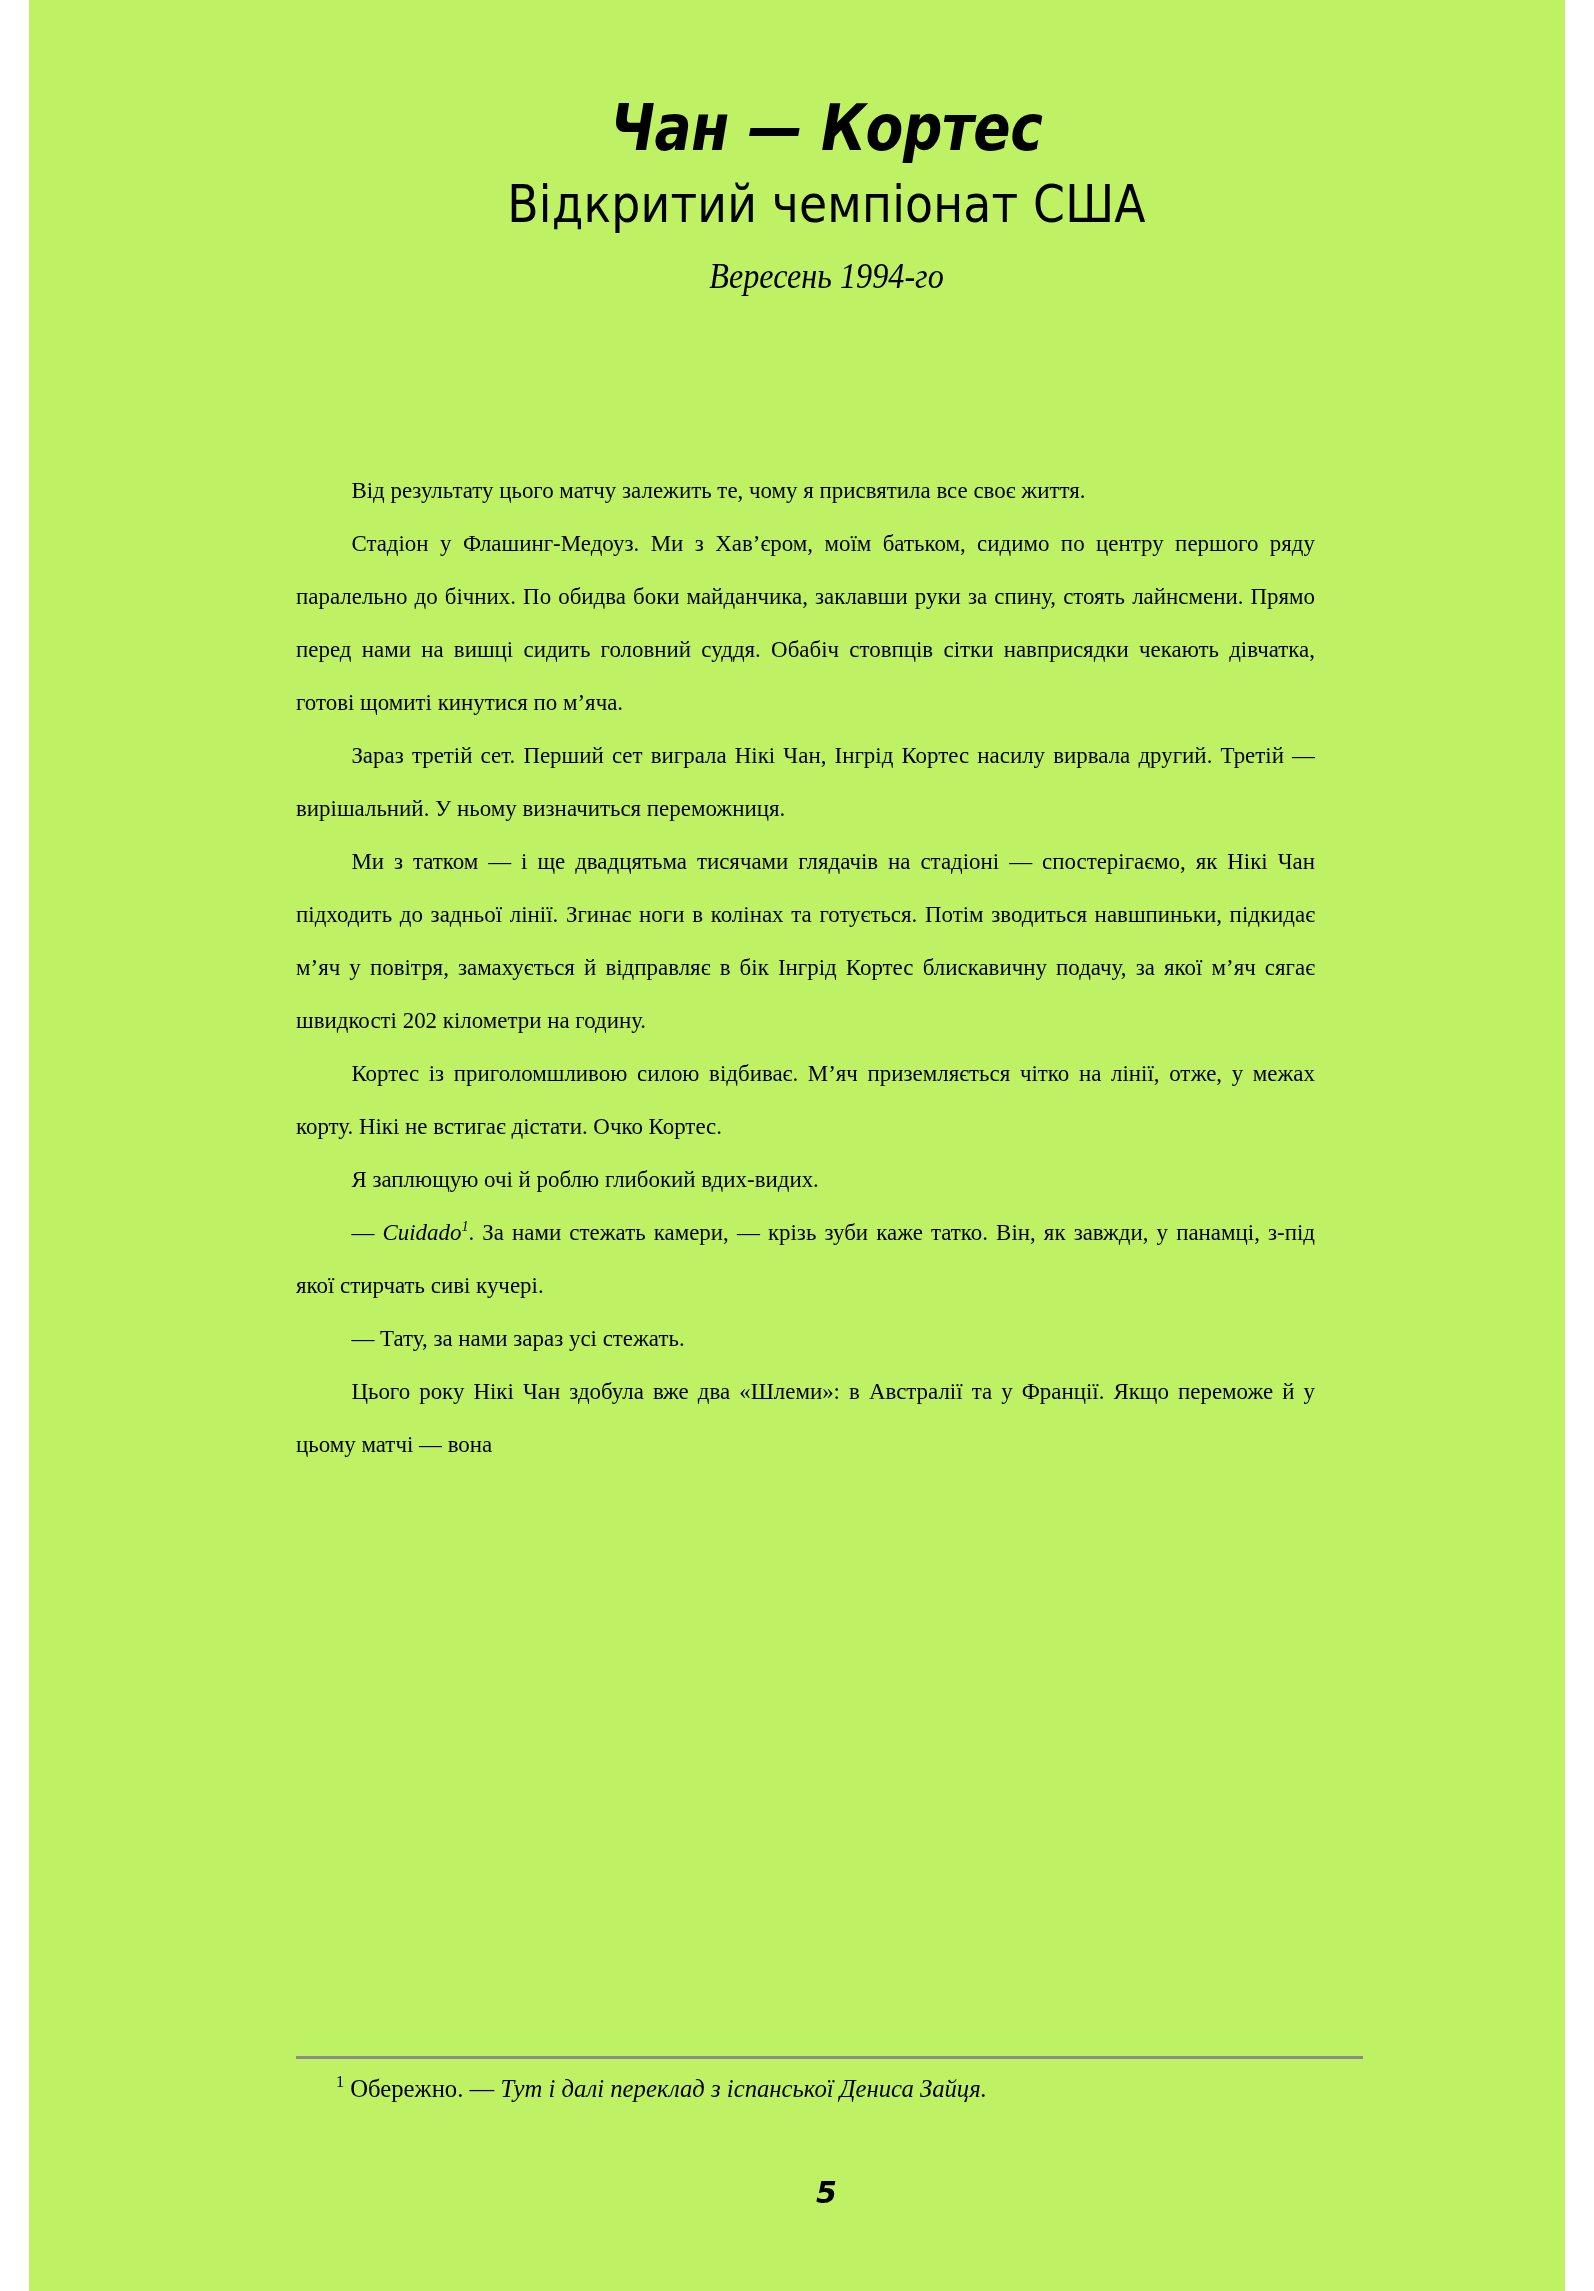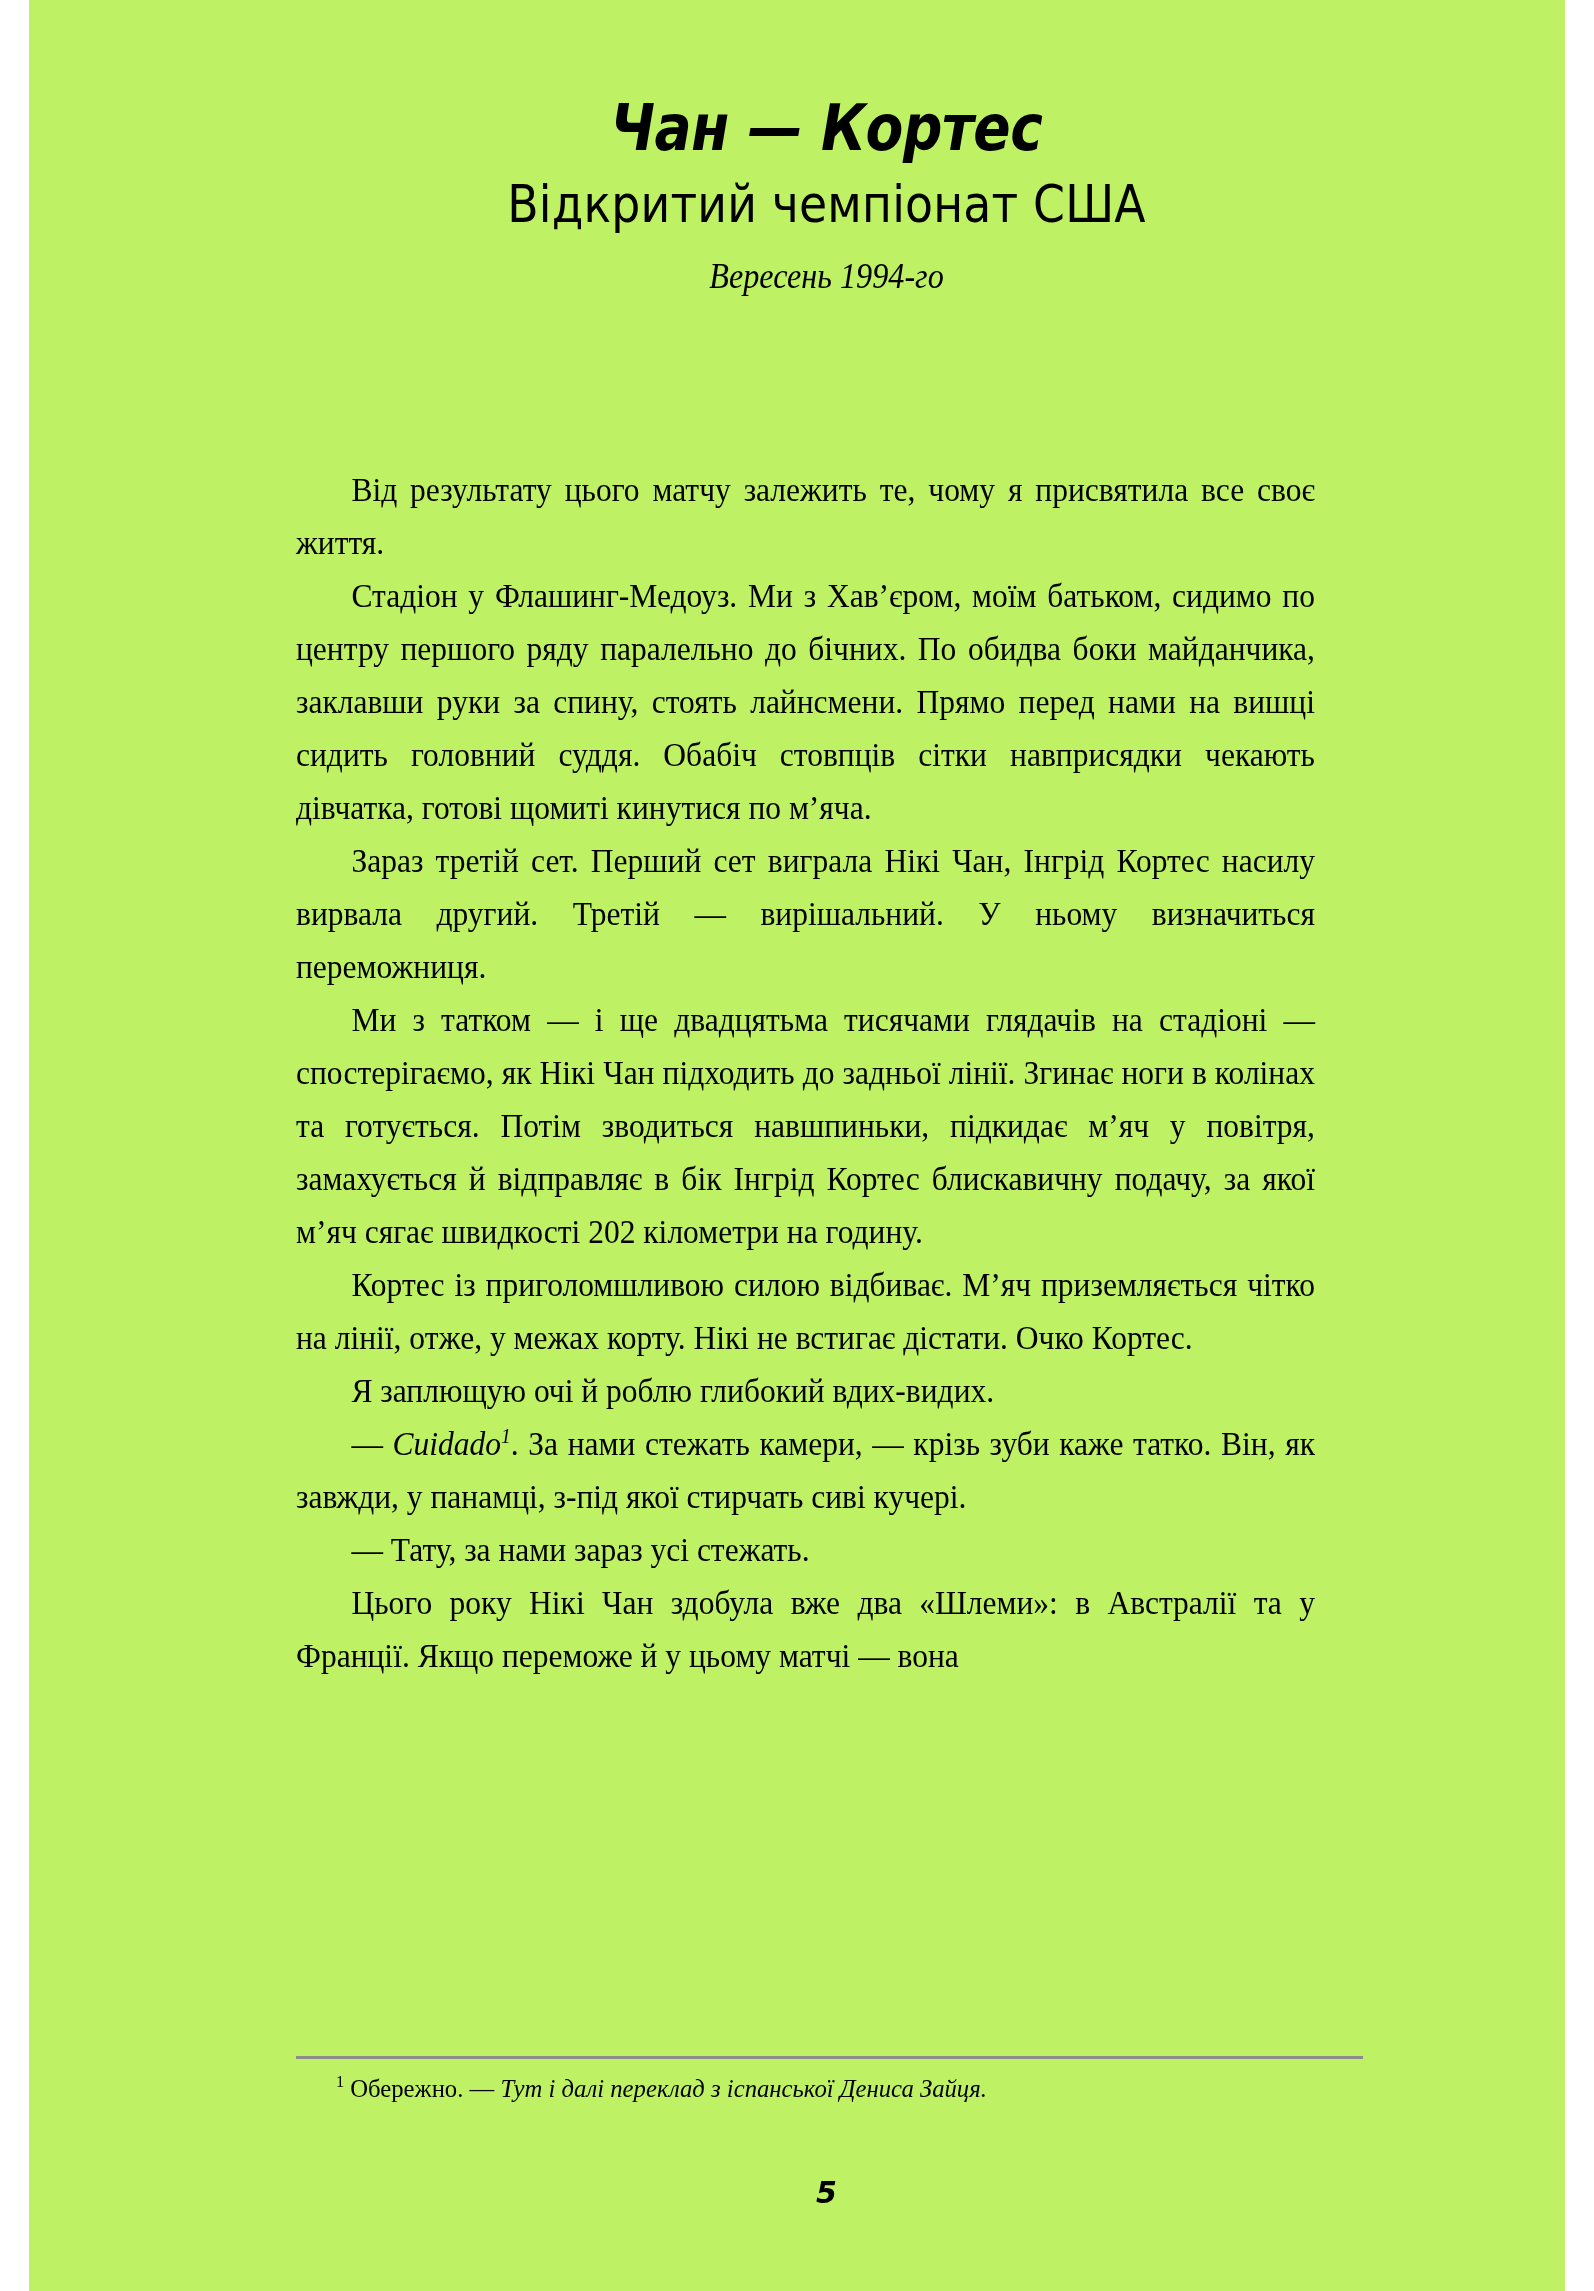--- a/index.html
+++ b/index.html
@@ -62,21 +62,21 @@
     transform-origin: center center;
   }
 
   
   .body-text {
     position: absolute;
     left: 267px;
     top: 464px;
     width: 1067px;
     font-family: "Liberation Serif", "DejaVu Serif", serif;
-    font-size: 33px;
+    font-size: 24px;
     line-height: 53px;
     text-align: justify;
     text-justify: inter-word;
     hyphens: manual;
   }
 
   .body-text p {
     margin: 0;
     text-indent: 58px;
     transform: scaleX(0.955);

